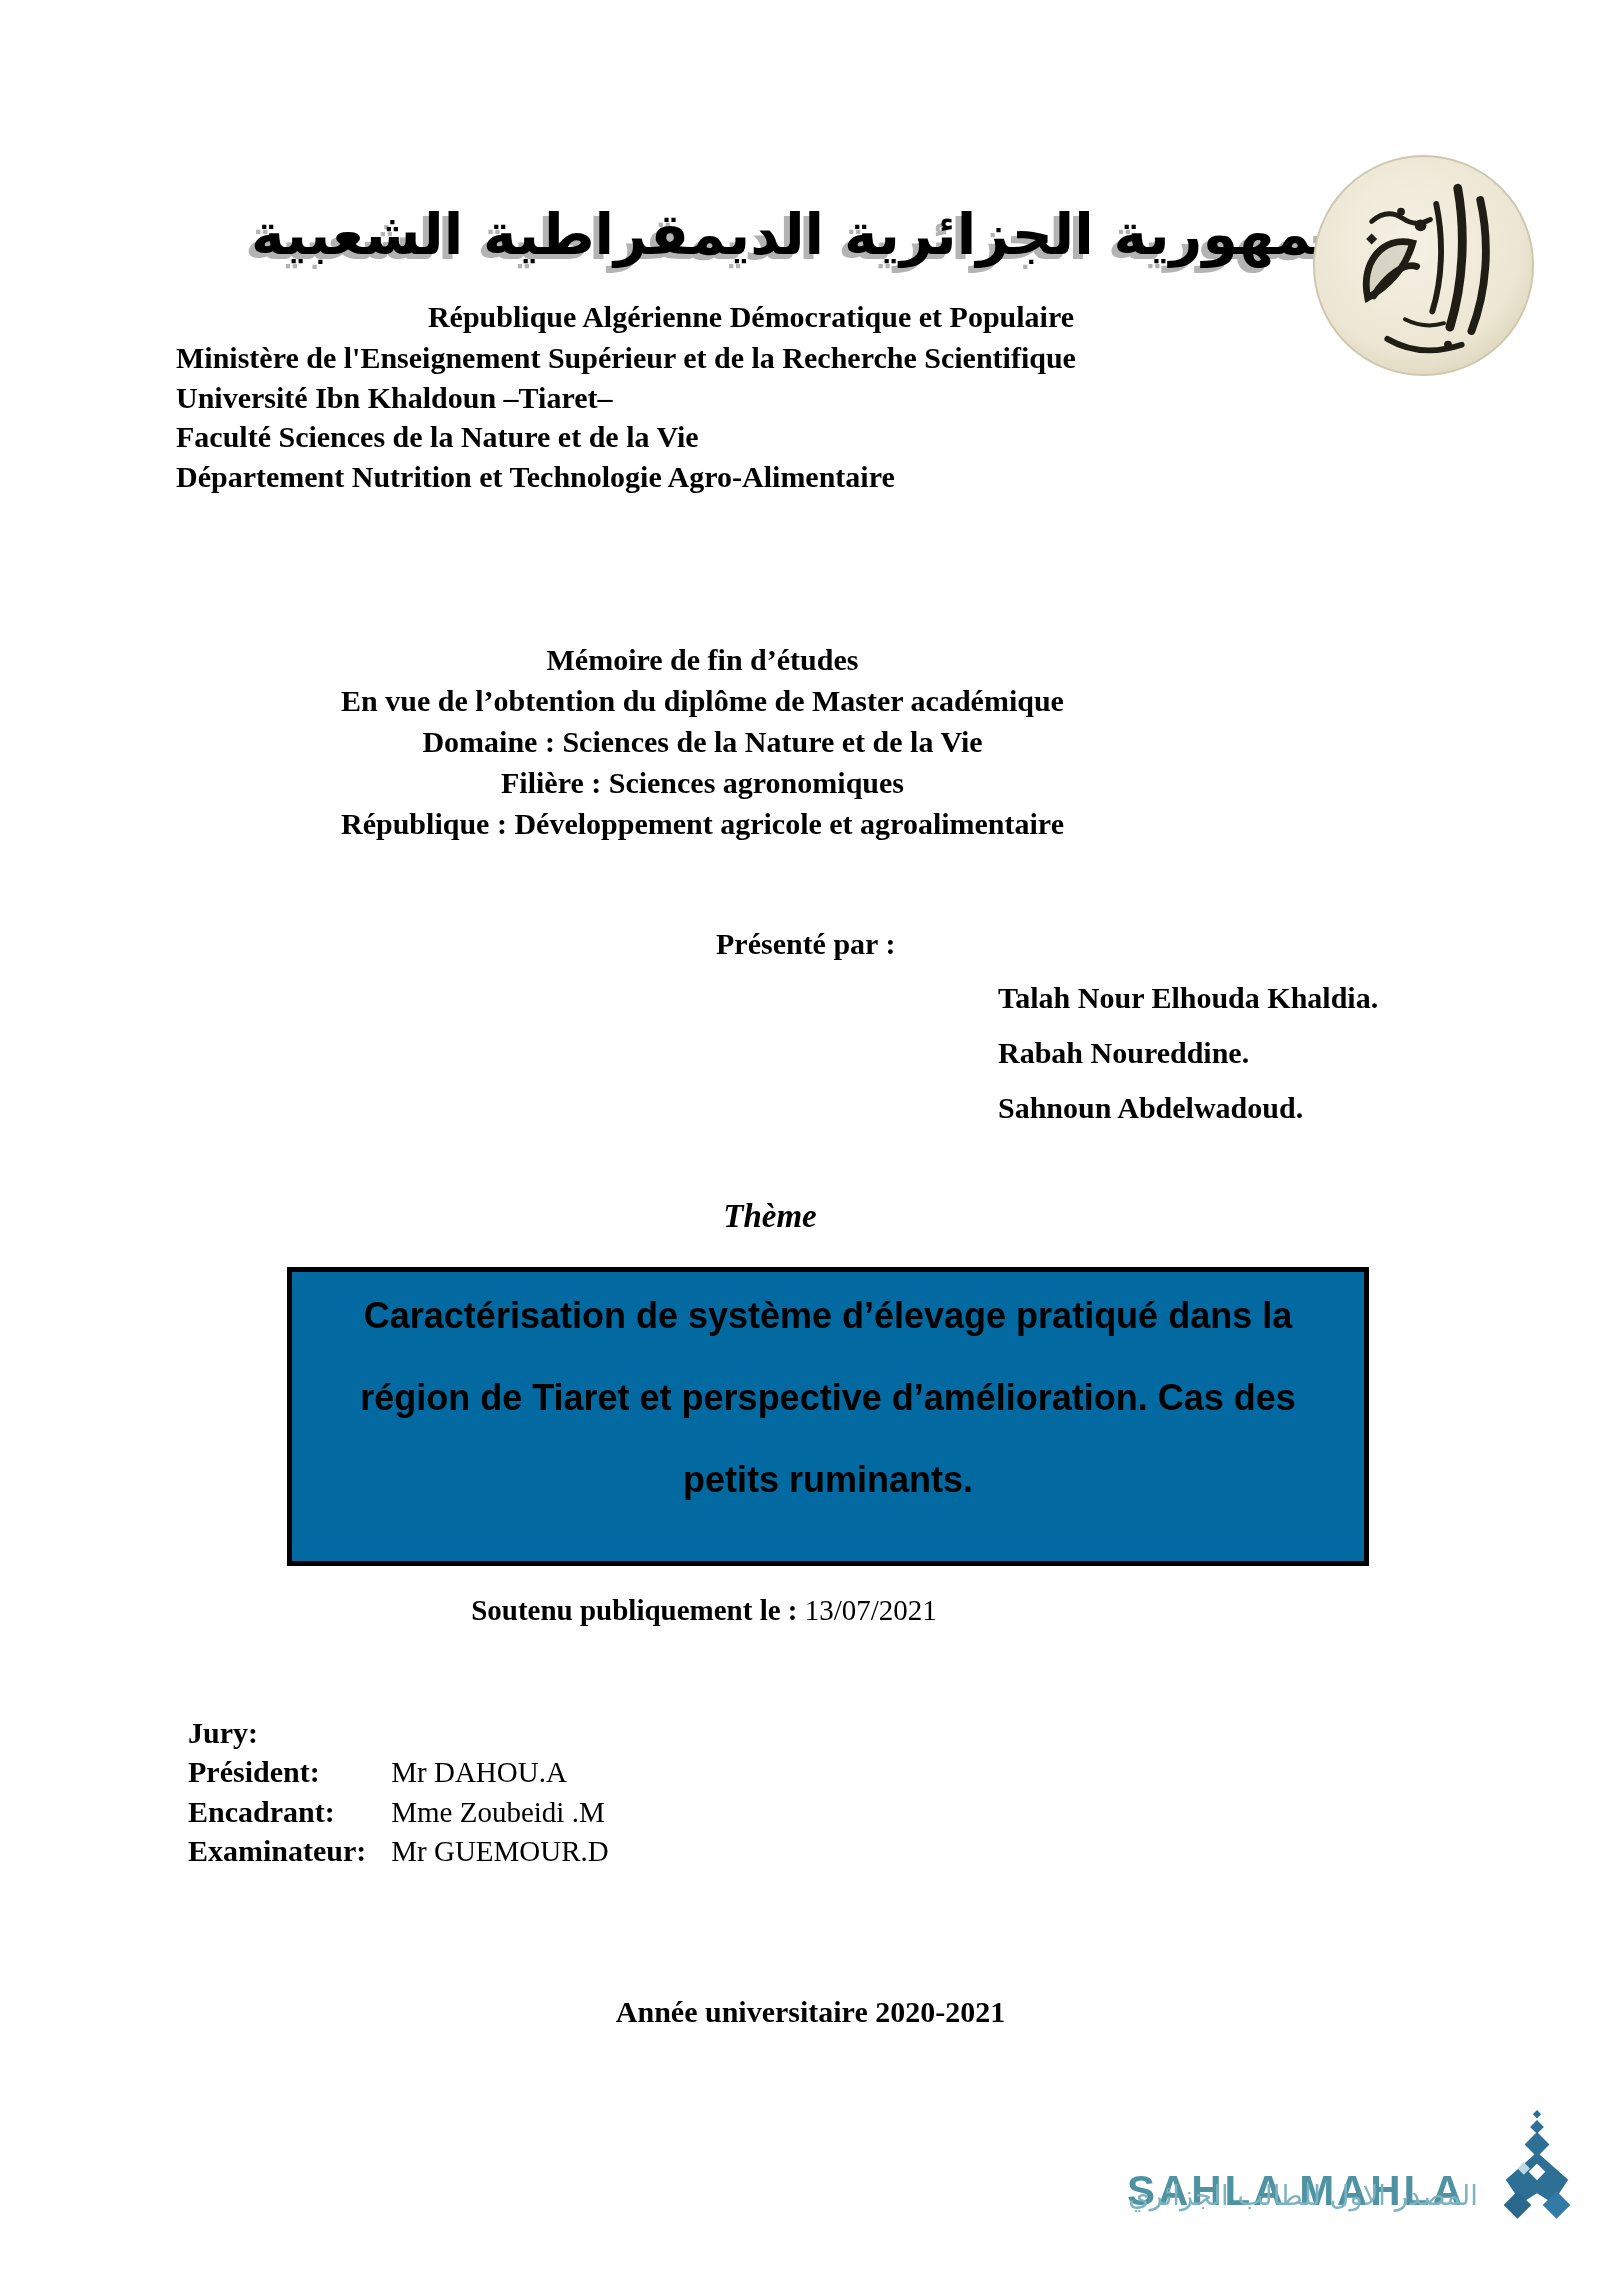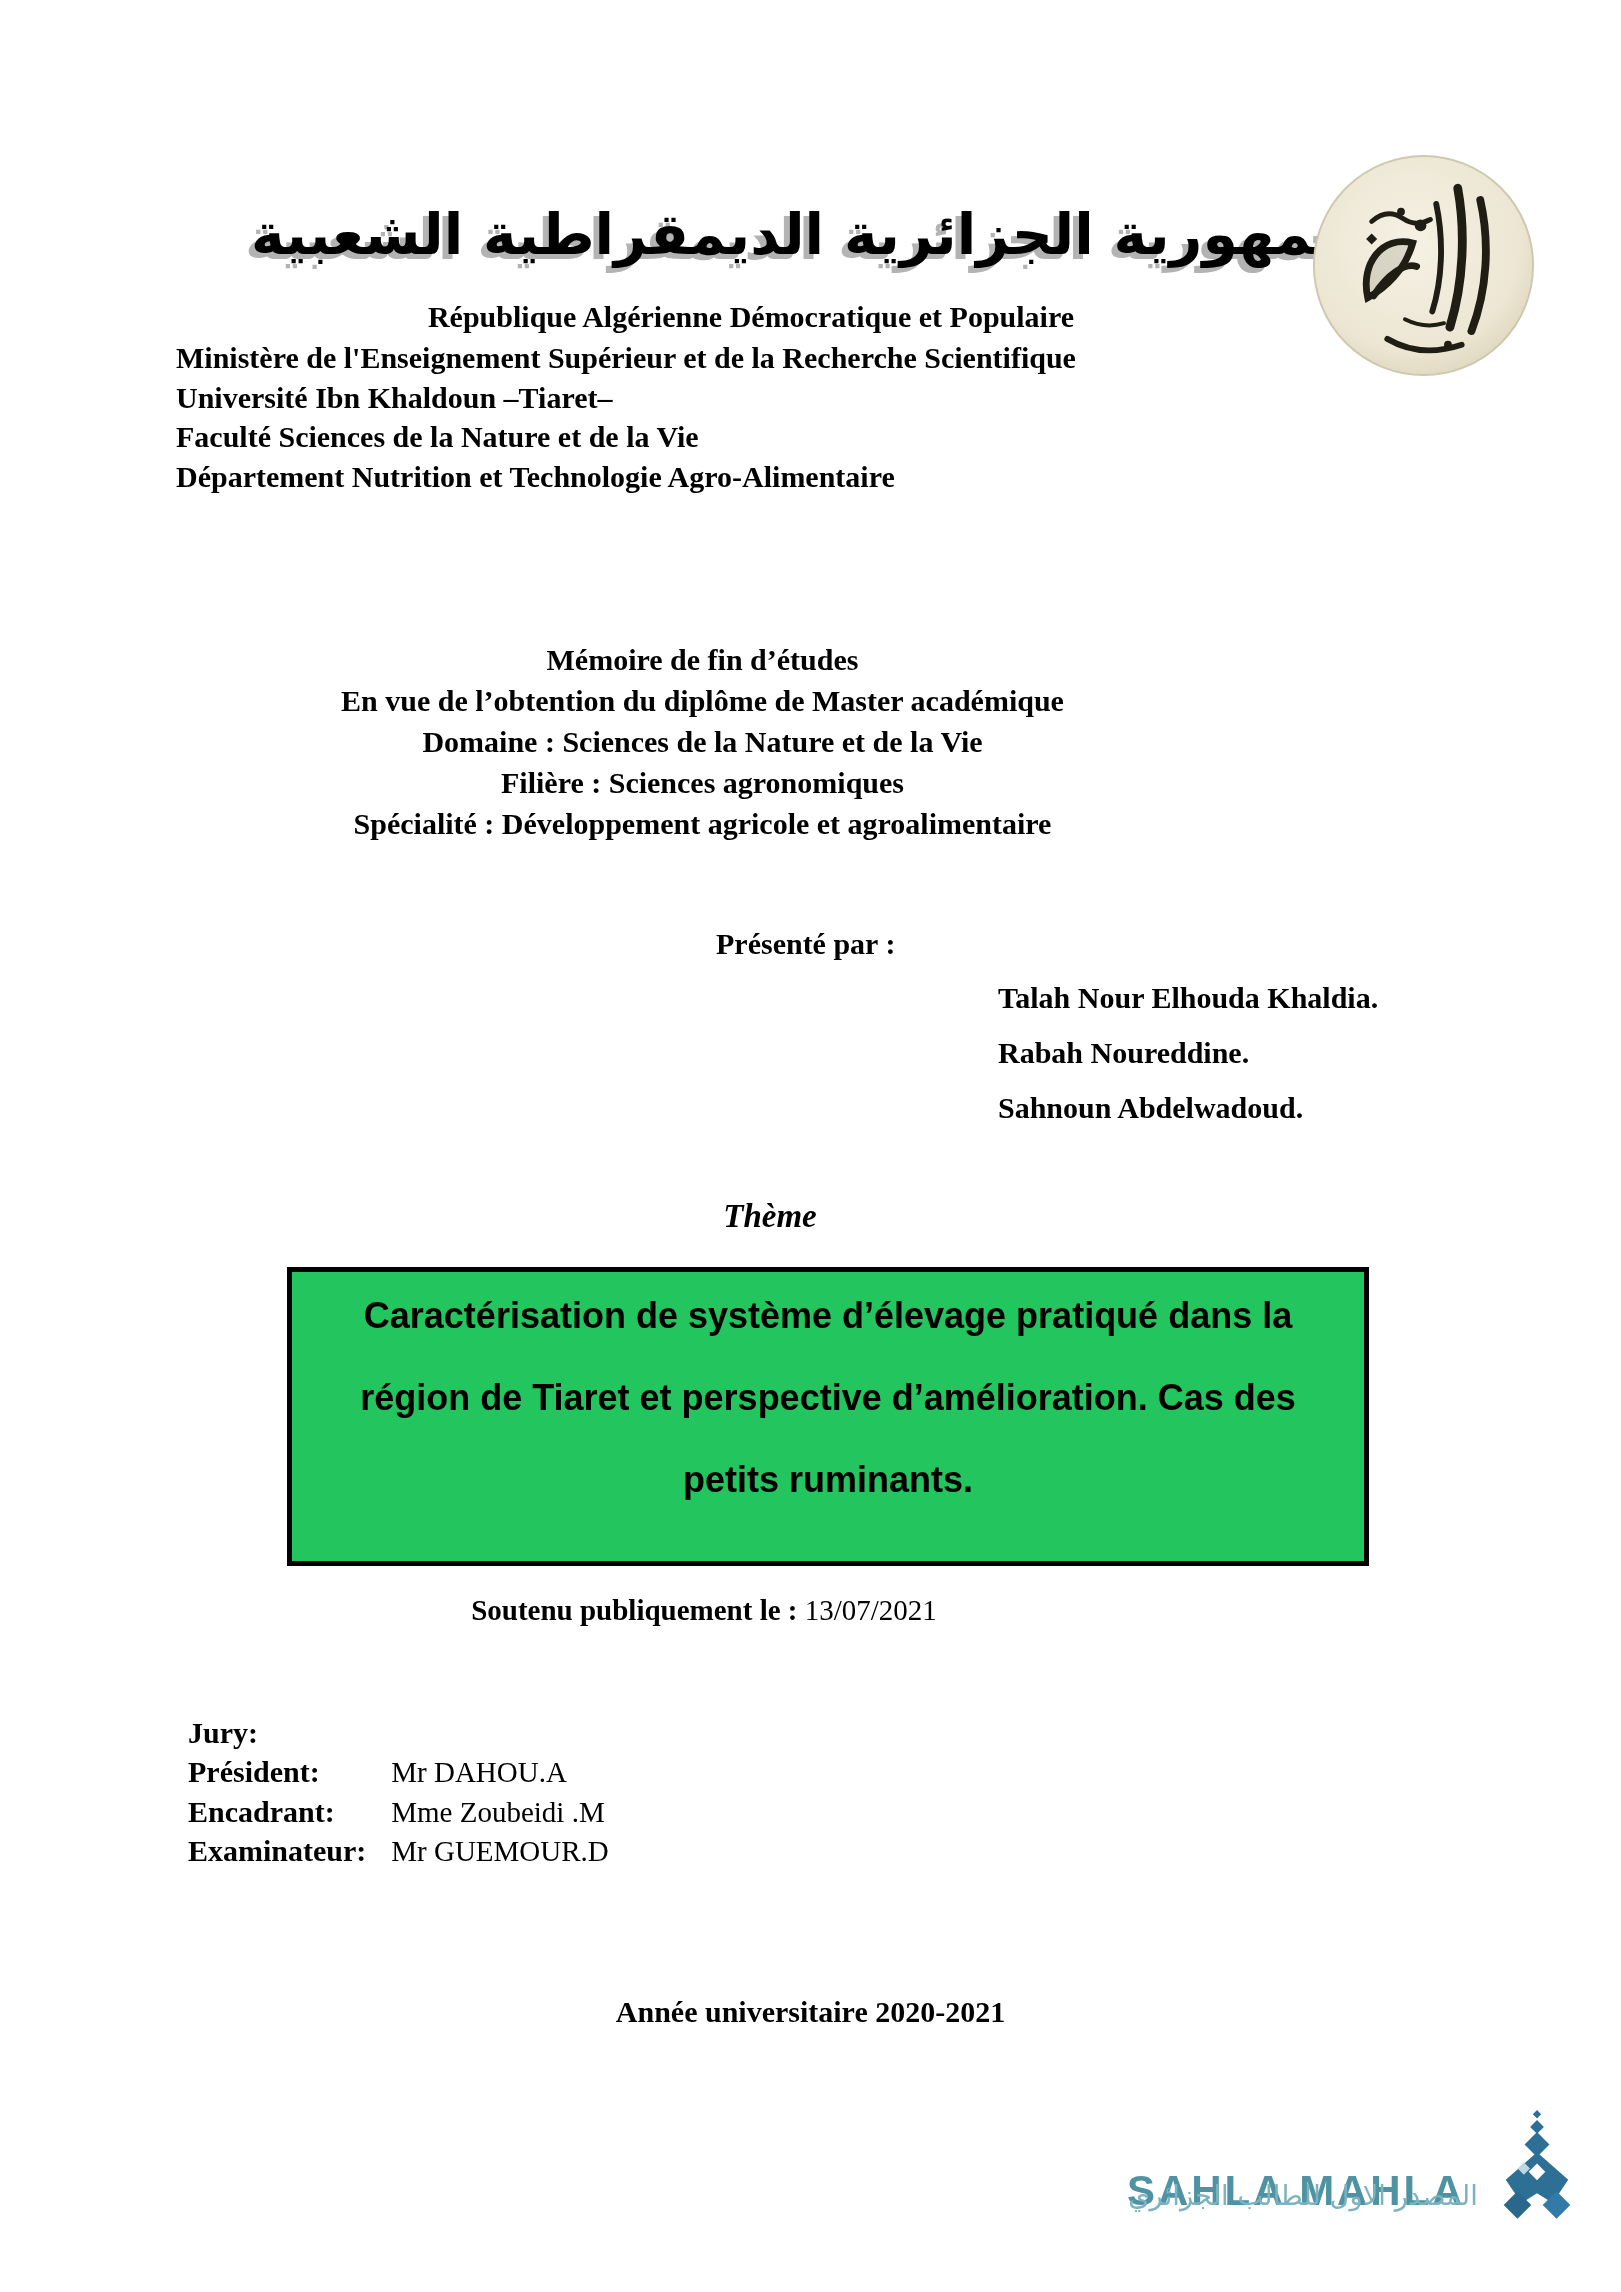--- a/index.html
+++ b/index.html
@@ -39,21 +39,21 @@
   .author.a1 { top:981px; }
   .author.a2 { top:1036px; }
   .author.a3 { top:1091px; }
 
   
   .theme { top:1198px; left:0; width:1540px; text-align:center;
            font-weight:700; font-style:italic; font-size:33px; }
 
   .title-box {
     top:1267px; left:287px; width:1082px; height:299px;
-    border:5.9px solid #000; background:#22c55e;
+    border:5.9px solid #000; background:#0369a1;
     padding-top:2.9px; text-align:center;
   }
   .title-box div {
     font-family:"Liberation Sans", sans-serif; font-weight:700;
     font-size:36px; line-height:82px; color:#000;
   }
 
   
   .soutenu { top:1594px; left:0; width:1408px; text-align:center; font-size:29px; }
   .soutenu .lbl { font-weight:700; }
@@ -124,21 +124,21 @@
   <div class="abs hline hl2">Ministère de l'Enseignement Supérieur et de la Recherche Scientifique</div>
   <div class="abs hline hl3">Université Ibn Khaldoun –Tiaret–</div>
   <div class="abs hline hl4">Faculté Sciences de la Nature et de la Vie</div>
   <div class="abs hline hl5">Département Nutrition et Technologie Agro-Alimentaire</div>
 
   <div class="abs degree">
     <div>Mémoire de fin d’études</div>
     <div>En vue de l’obtention du diplôme de Master académique</div>
     <div>Domaine : Sciences de la Nature et de la Vie</div>
     <div>Filière : Sciences agronomiques</div>
-    <div>Spécialité : Développement agricole et agroalimentaire</div>
+    <div>République : Développement agricole et agroalimentaire</div>
   </div>
 
   <div class="abs presente">Présenté par :</div>
   <div class="abs author a1">Talah Nour Elhouda Khaldia.</div>
   <div class="abs author a2">Rabah Noureddine.</div>
   <div class="abs author a3">Sahnoun Abdelwadoud.</div>
 
   <div class="abs theme">Thème</div>
 
   <div class="abs title-box">

